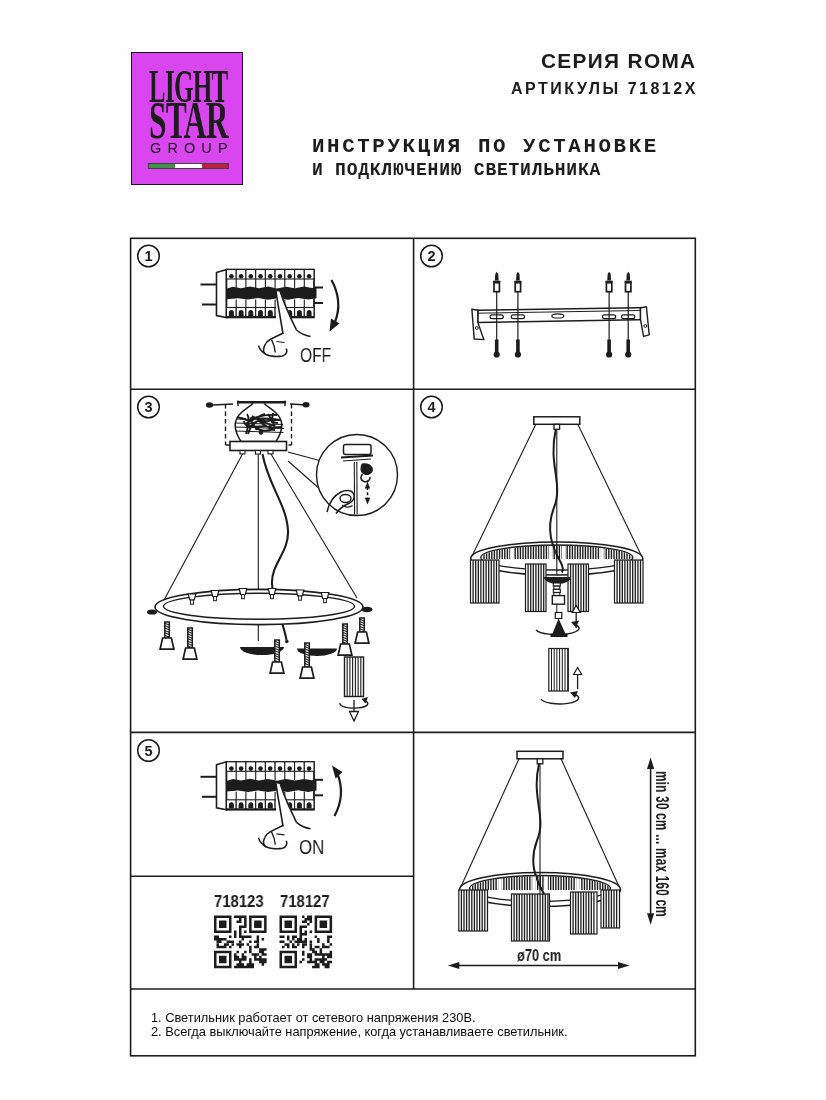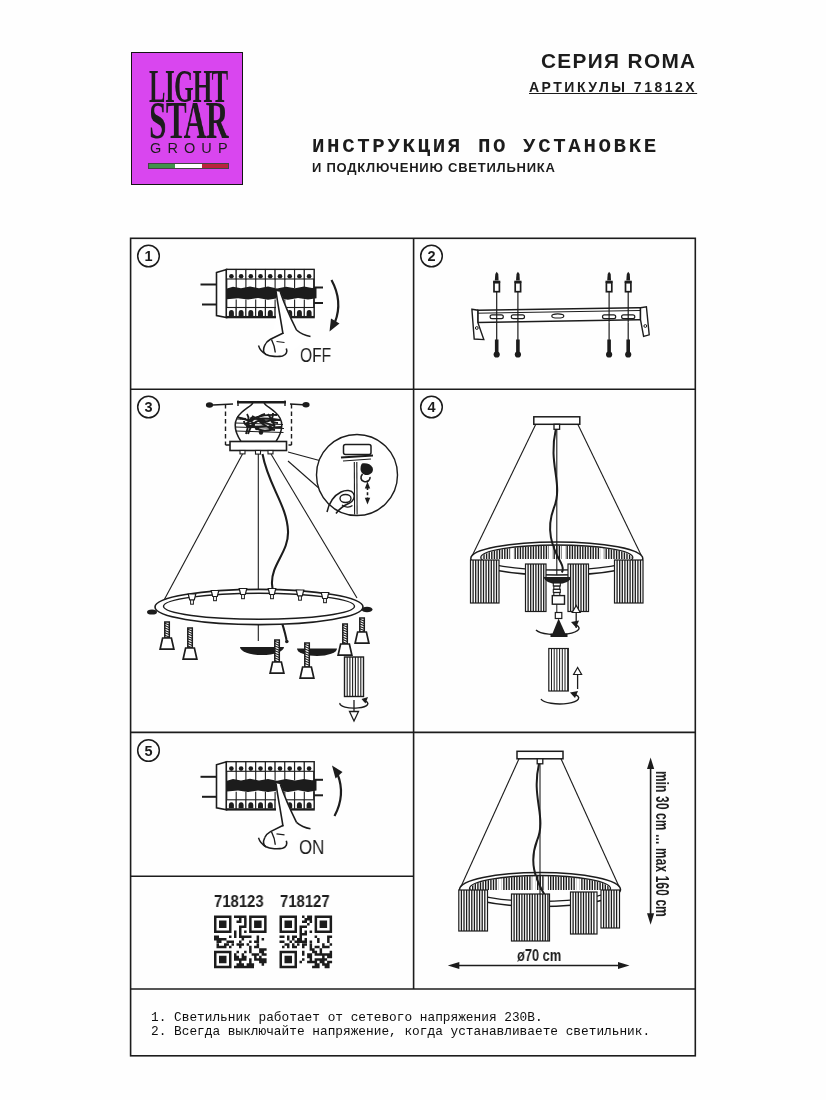--- a/index.html
+++ b/index.html
@@ -563,28 +563,28 @@
   <div class="abs" style="left:16.9px;top:41.8px;font-family:'Liberation Serif',serif;font-weight:bold;font-size:51.8px;letter-spacing:-1px;line-height:1;transform:scaleX(0.604);transform-origin:left top;white-space:pre;">STAR</div>
   <div class="abs" style="left:18px;top:88px;font-size:14.5px;letter-spacing:6.1px;line-height:1;white-space:pre;transform:scaleX(1);transform-origin:left top;text-align:center;">GROUP</div>
   <div class="abs" style="left:16px;top:109.5px;width:79px;height:4.4px;border:0.8px solid #444;display:flex;">
     <div style="flex:1;background:#41914b;"></div>
     <div style="flex:1;background:#fff;"></div>
     <div style="flex:1;background:#b9233c;"></div>
   </div>
 </div>
 
 <div class="abs b" style="right:129.4px;top:49.6px;font-size:20.8px;letter-spacing:1.35px;line-height:1.1;text-align:right;">СЕРИЯ ROMA</div>
-<div class="abs b" style="right:128.5px;top:79.6px;font-size:14px;letter-spacing:2.5px;line-height:1.1;text-decoration:underline;">АРТИКУЛЫ 71812X</div>
+<div class="abs b" style="right:128.5px;top:79.6px;font-size:16px;letter-spacing:2.5px;line-height:1.1;">АРТИКУЛЫ 71812X</div>
 <div class="abs b" style="left:311.7px;top:136px;font-size:20.8px;letter-spacing:2.6px;line-height:1.1;font-family:Liberation Mono, monospace;">ИНСТРУКЦИЯ ПО УСТАНОВКЕ</div>
-<div class="abs b" style="left:311.7px;top:160.8px;font-size:13px;letter-spacing:0.76px;line-height:1.1;">И ПОДКЛЮЧЕНИЮ СВЕТИЛЬНИКА</div>
+<div class="abs b" style="left:311.7px;top:160.8px;font-size:18px;letter-spacing:0.76px;line-height:1.1;font-family:Liberation Mono, monospace;">И ПОДКЛЮЧЕНИЮ СВЕТИЛЬНИКА</div>
 
 <div class="abs" style="left:300px;top:345.6px;font-size:19.9px;line-height:1;transform:scaleX(0.784);transform-origin:left top;">OFF</div>
 <div class="abs" style="left:299.1px;top:837.8px;font-size:19.9px;line-height:1;transform:scaleX(0.846);transform-origin:left top;">ON</div>
 
 <div class="abs b" style="left:214.4px;top:893.9px;font-size:16px;line-height:1;transform:scaleX(0.93);transform-origin:left top;white-space:pre;">718123</div>
 <div class="abs b" style="left:280px;top:893.9px;font-size:16px;line-height:1;transform:scaleX(0.93);transform-origin:left top;white-space:pre;">718127</div>
 
 <div class="abs b" style="left:652.4px;top:770.5px;font-size:17.8px;line-height:1;writing-mode:vertical-rl;letter-spacing:0.3px;transform:scaleY(0.664);transform-origin:left top;white-space:pre;">min 30 cm ... max 160 cm</div>
 <div class="abs b" style="left:516.6px;top:948px;font-size:15.8px;line-height:1;transform:scaleX(0.811);transform-origin:left top;white-space:pre;">ø70 cm</div>
 
-<div class="abs" style="left:150.9px;top:1011px;font-size:12.8px;line-height:13.9px;color:#0d0d0d;font-family:Liberation Mono, monospace;">
+<div class="abs" style="left:150.9px;top:1011px;font-size:12.8px;line-height:13.9px;color:#0d0d0d;">
 1. Светильник работает от сетевого напряжения 230В.<br>
 2. Всегда выключайте напряжение, когда устанавливаете светильник.
 </div>
 </body></html>

